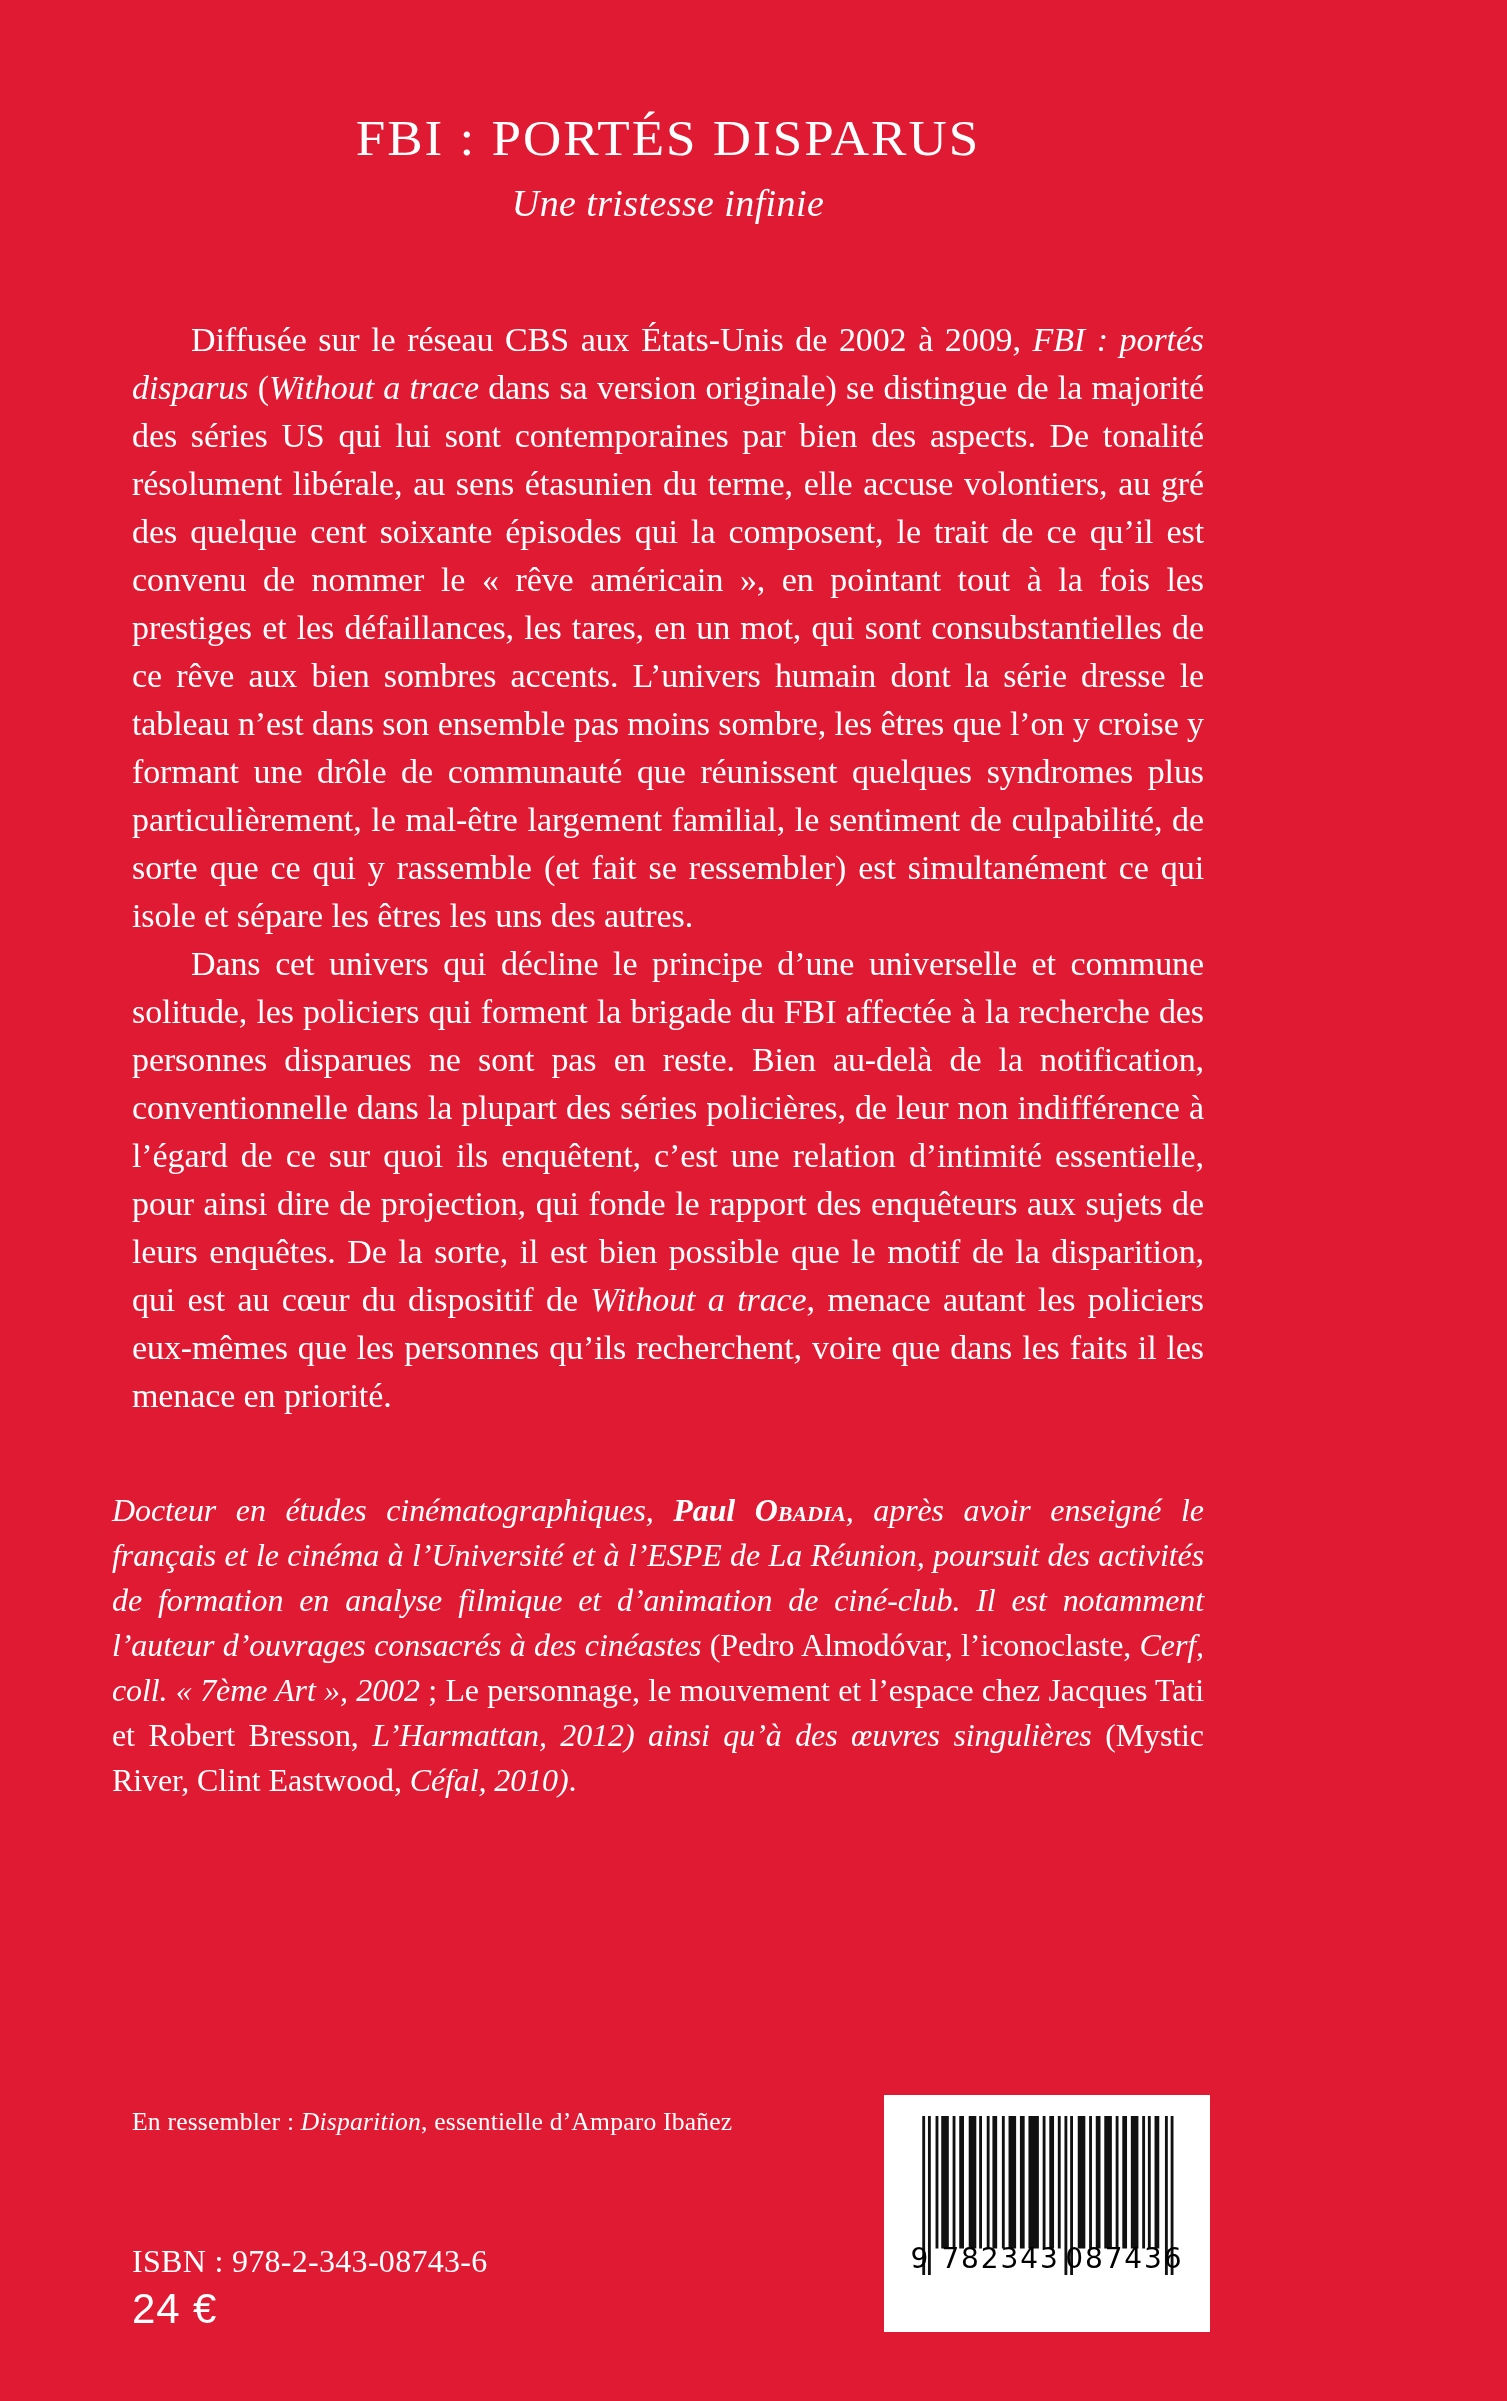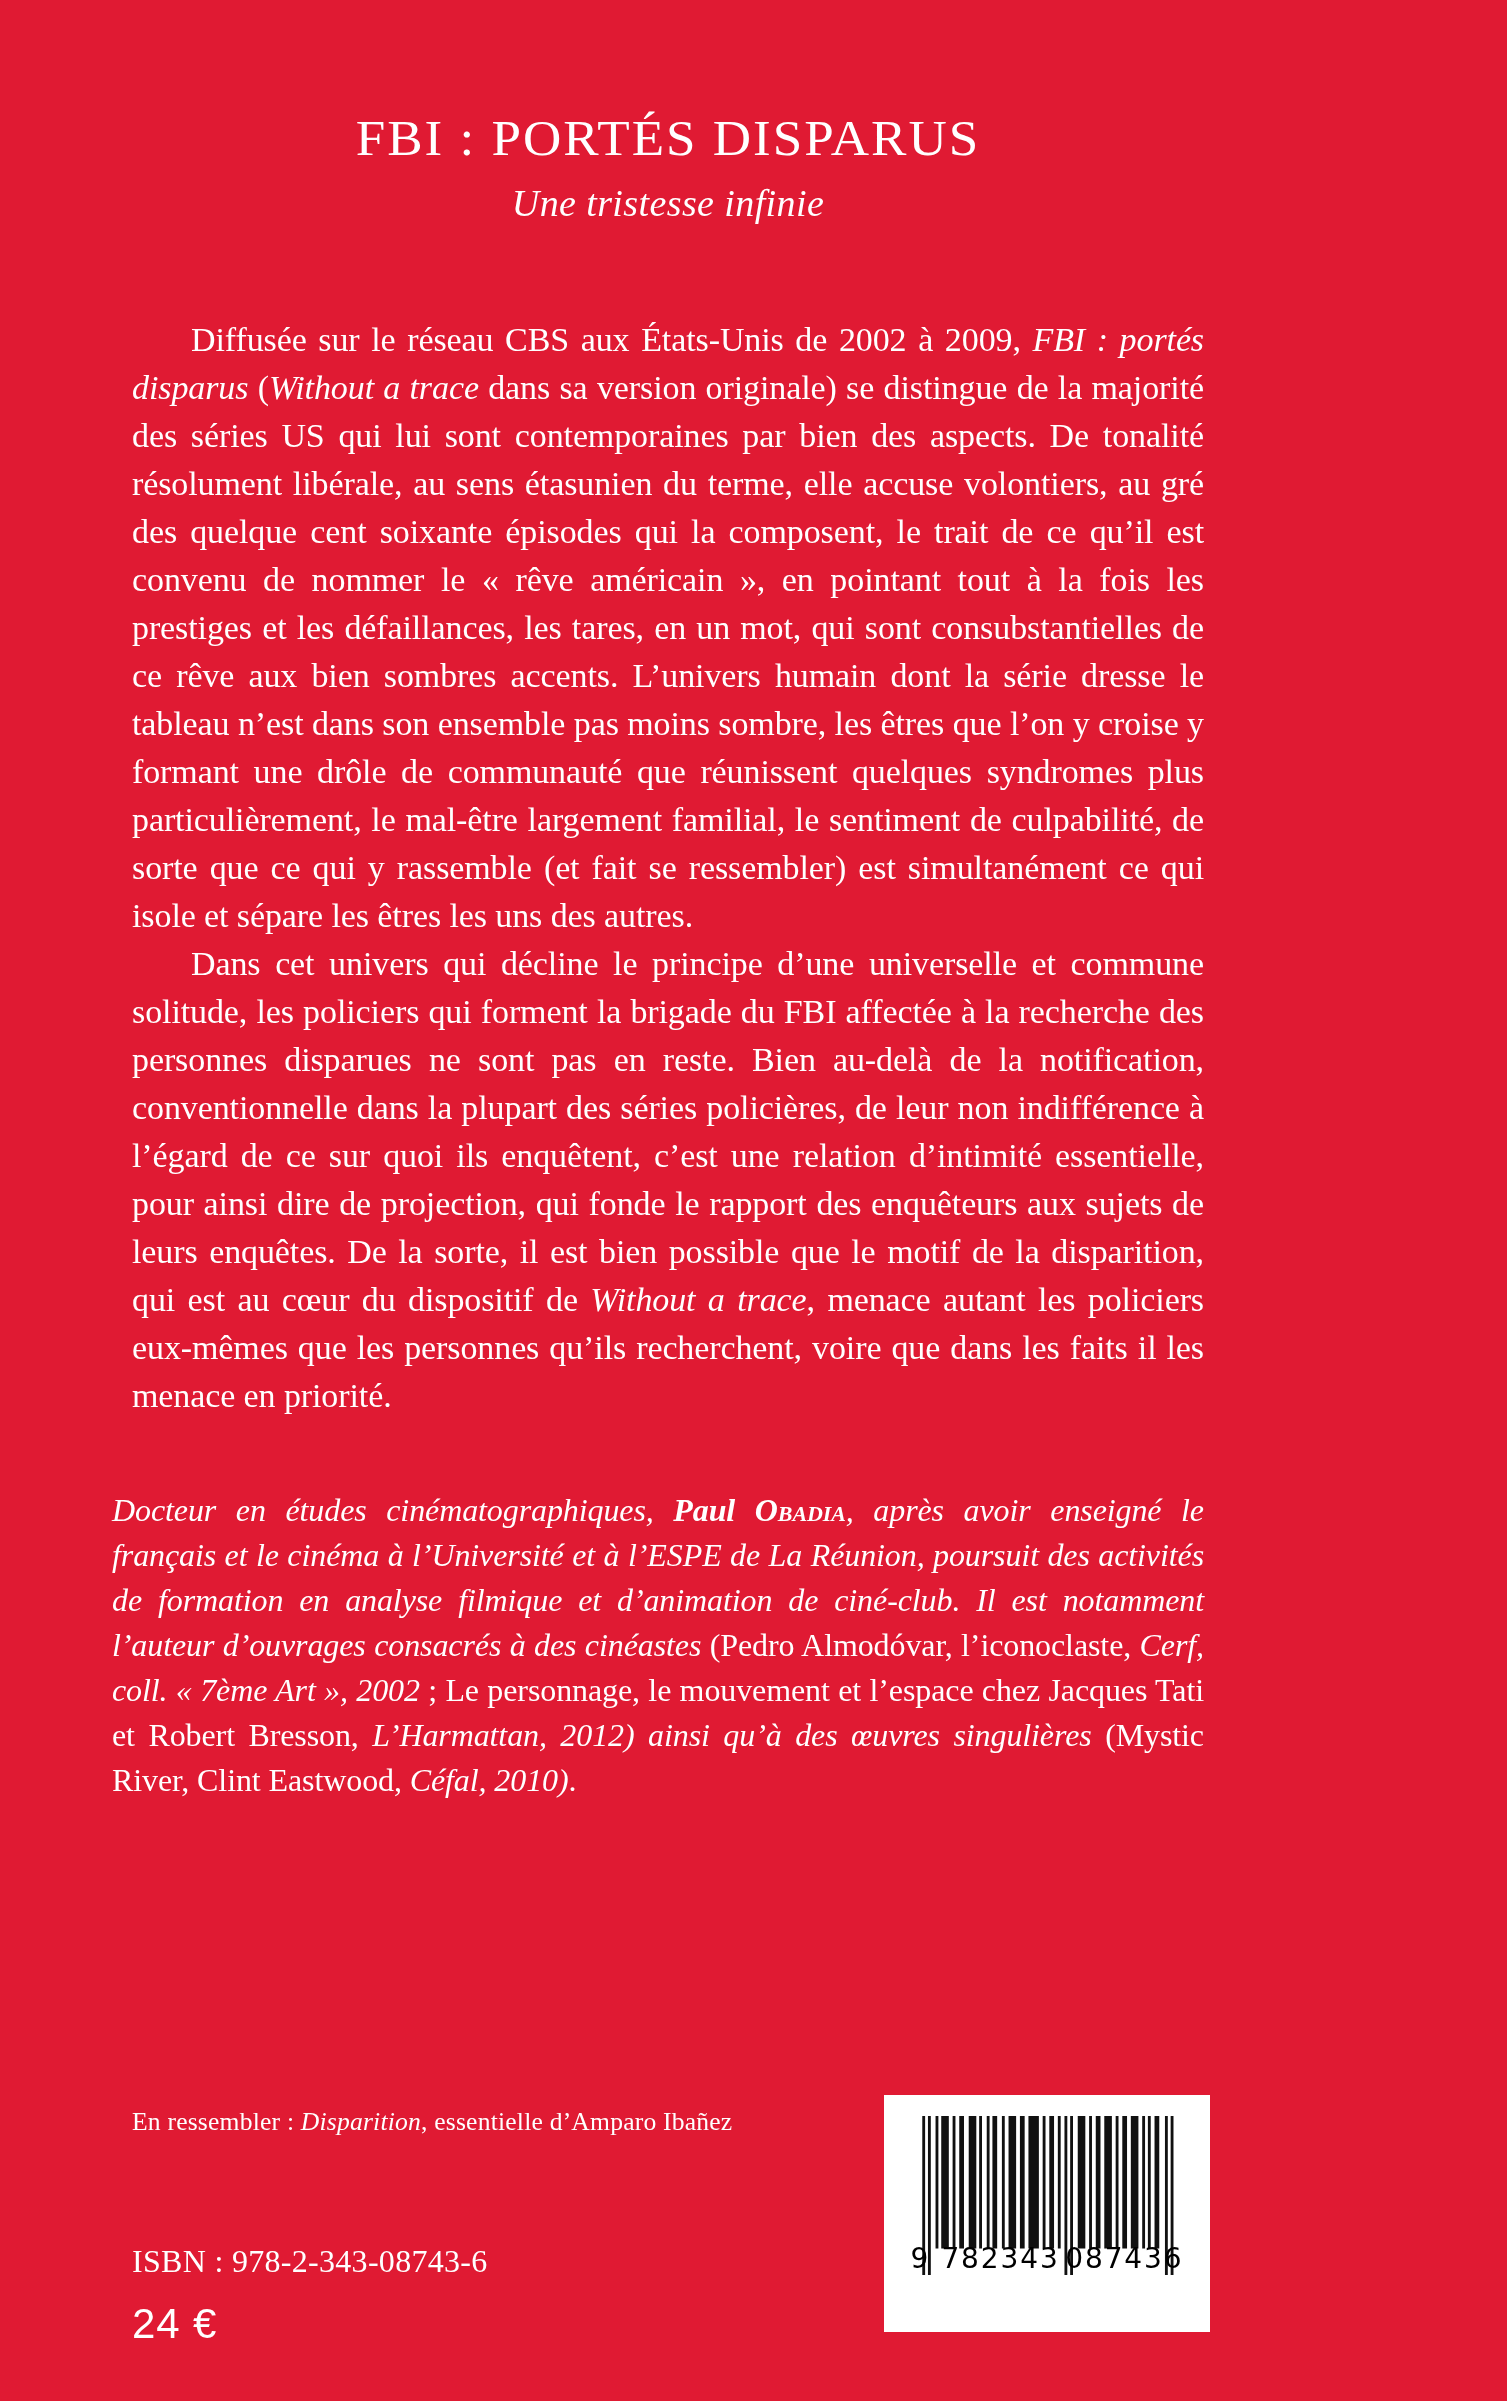--- a/index.html
+++ b/index.html
@@ -86,21 +86,21 @@
     position:absolute;
     left:132px;
     top:238px;
     font-size:32px;
     letter-spacing:0.3px;
     white-space:nowrap;
   }
   .price-line {
     position:absolute;
     left:132px;
-    top:295px;
+    top:280px;
     font-family:"Liberation Sans", sans-serif;
     font-size:42px;
     letter-spacing:0.9px;
     white-space:nowrap;
   }
 
   
   .barcode-box {
     position:absolute;
     right:126px;

